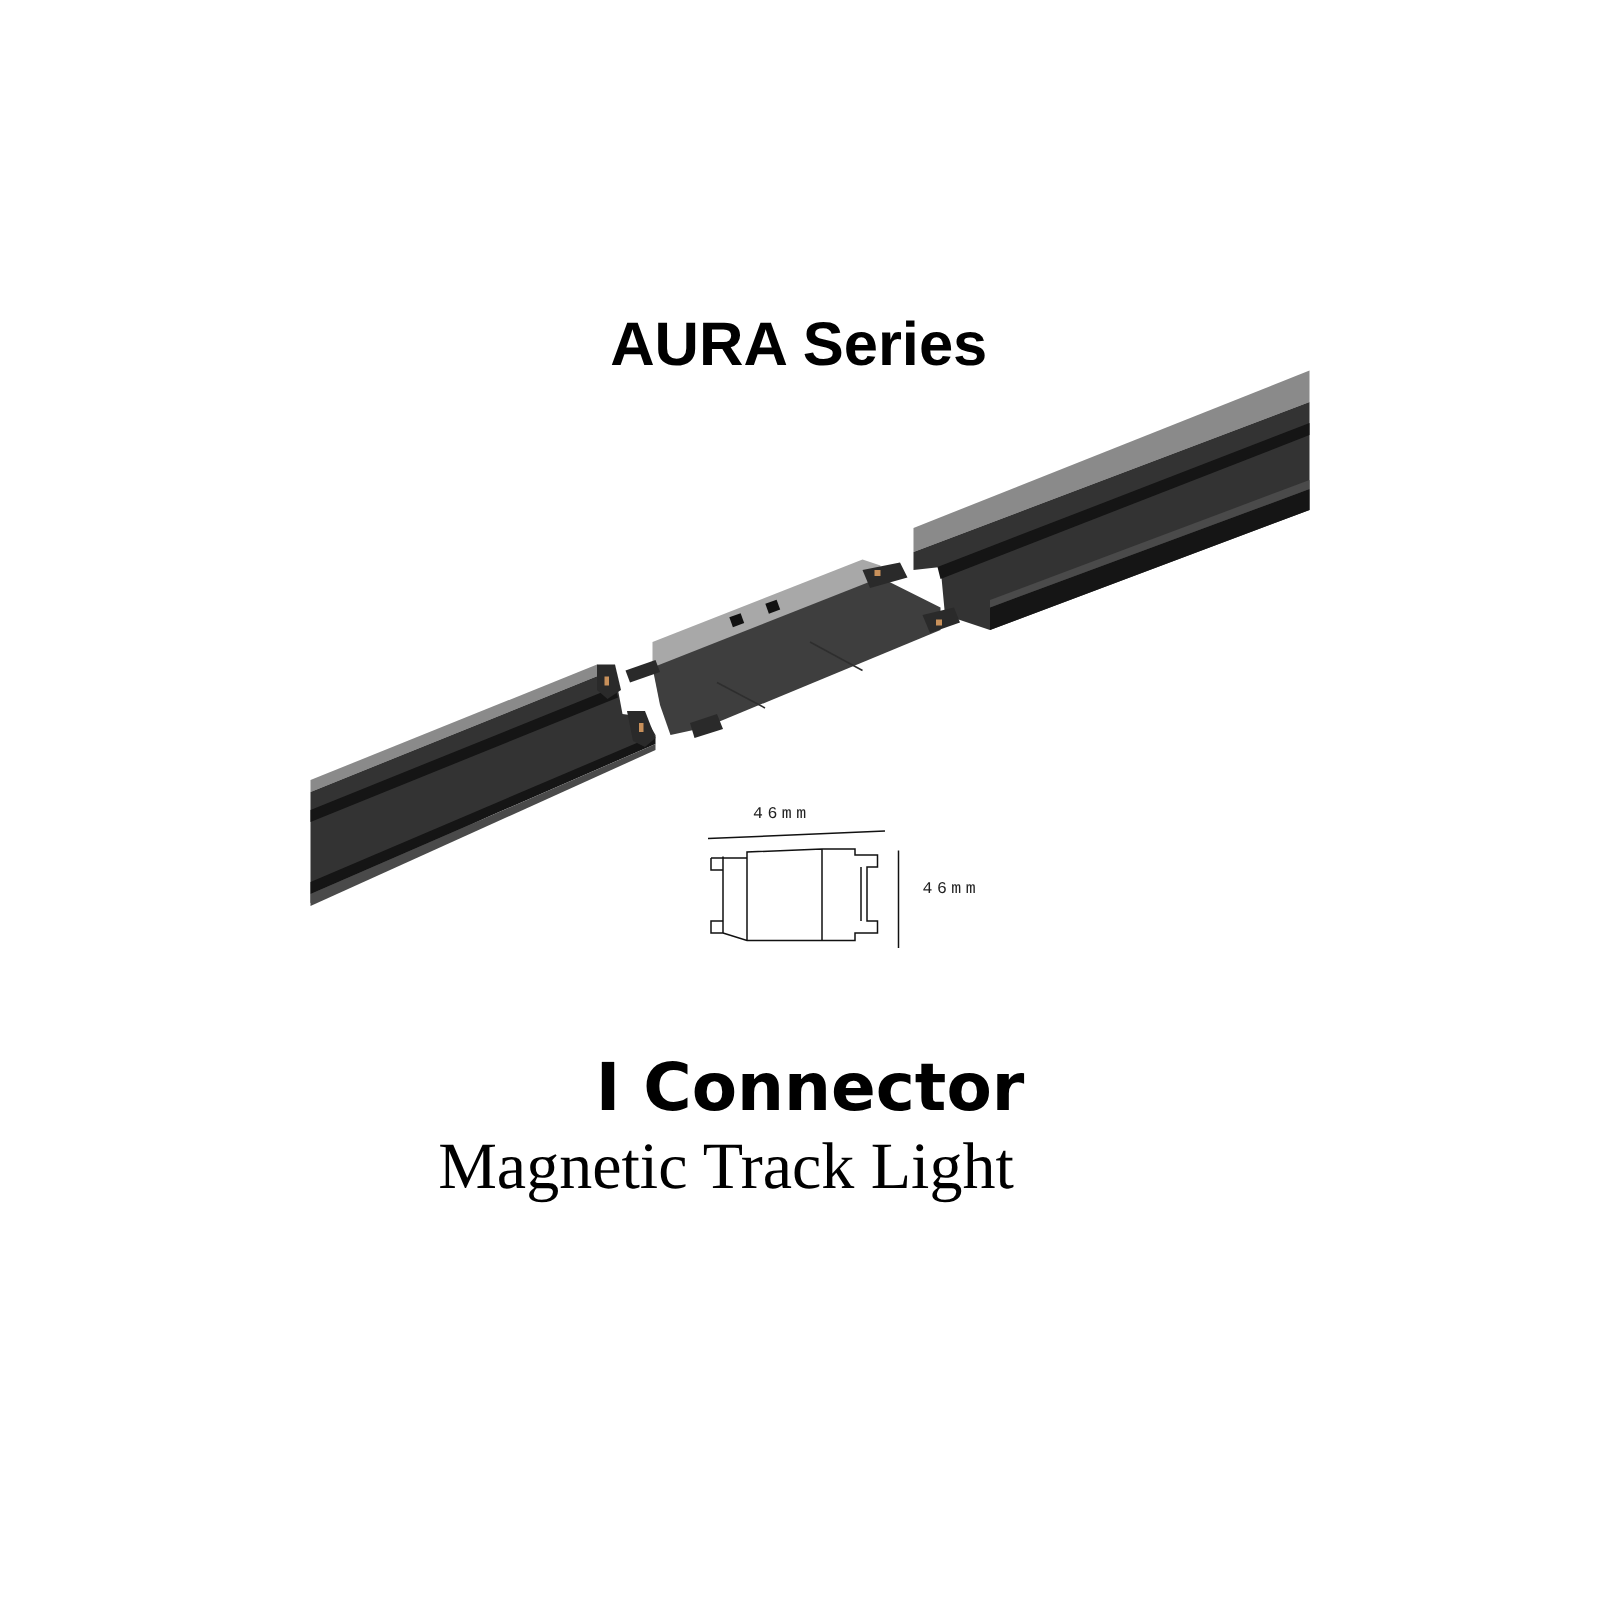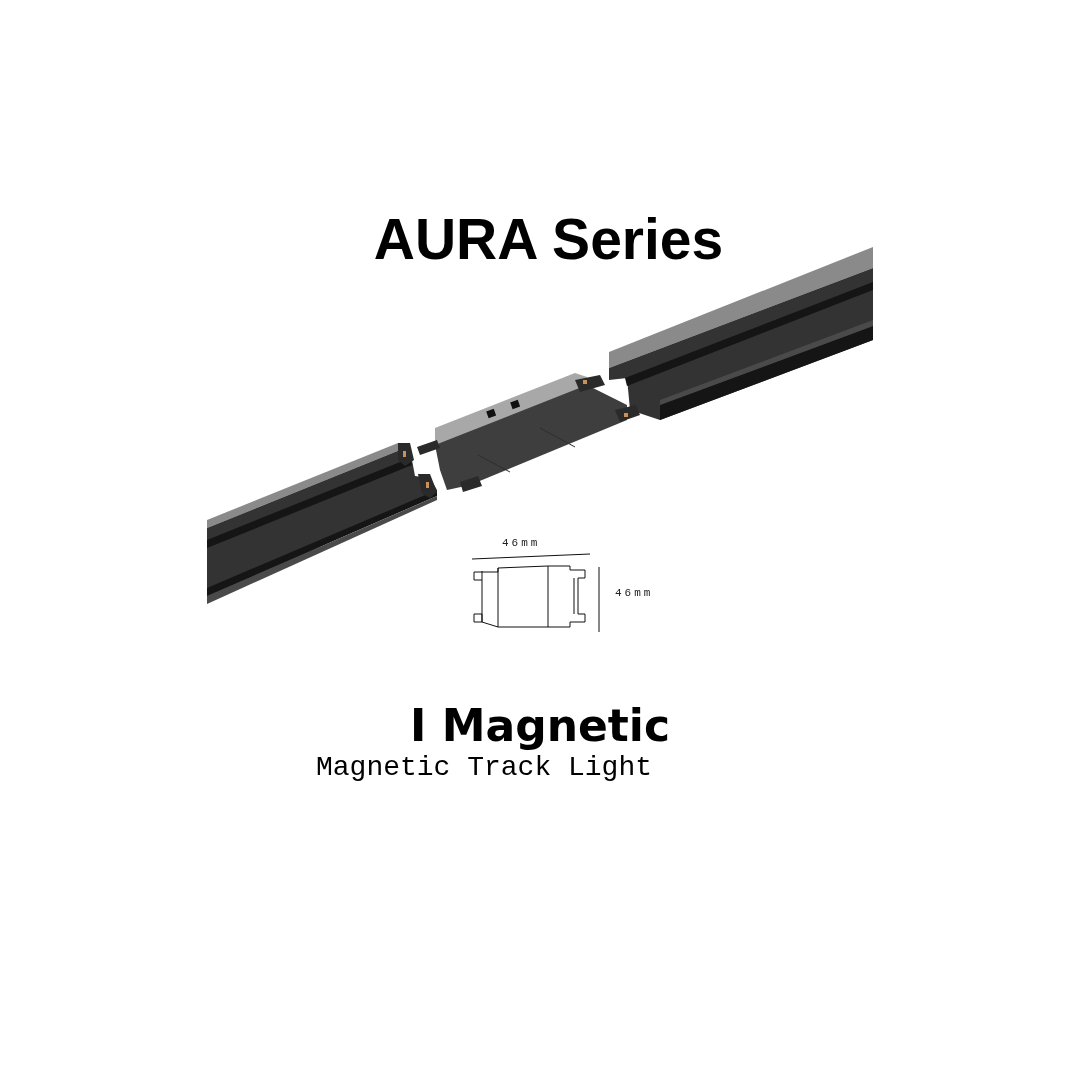--- a/index.html
+++ b/index.html
@@ -1,19 +1,19 @@
 <!DOCTYPE html>
 <html><head>
 <meta charset="utf-8">
 <style>
   html, body { margin: 0; padding: 0; background: #ffffff; }
   body { width: 1080px; height: 1080px; position: relative; overflow: hidden; font-family: "Liberation Sans", sans-serif; }
-  .series-title { position: absolute; left: 16px; width: 1065px; top: 206px; text-align: center; font-family: "Liberation Sans", sans-serif; font-weight: bold; font-size: 57px; color: #000; letter-spacing: 0px; }
+  .series-title { position: absolute; left: 0; width: 1065px; top: 206px; text-align: center; font-family: "Liberation Sans", sans-serif; font-weight: bold; font-size: 41px; color: #000; letter-spacing: 0px; }
   .product-name { position: absolute; left: 0; width: 1080px; top: 700px; text-align: center; font-family: "DejaVu Sans", sans-serif; font-weight: bold; font-size: 44px; color: #000; }
-  .product-sub { position: absolute; left: 0; width: 968px; top: 752px; text-align: center; font-family: Liberation Mono, monospace; font-size: 28px; color: #000; }
+  .product-sub { position: absolute; left: 0; width: 968px; top: 752px; text-align: center; font-family: Liberation Serif, serif; font-size: 44px; color: #000; }
   .render { position: absolute; left: 0; top: 0; width: 1080px; height: 1080px; }
   .dim-label { position: absolute; font-family: Liberation Mono, monospace; font-size: 11px; color: #222; letter-spacing: 3px; }
   .dim-w { left: 502px; top: 537px; }
   .dim-h { left: 615px; top: 587px; }
 </style>
 </head>
 <body>
 
 <div class="series-title">AURA Series</div>
 
@@ -68,14 +68,14 @@
     <line x1="599" y1="567" x2="599" y2="632"></line>
 
     <path d="M482,571 L482,622 M498,568 L498,627 M548,566 L548,627 M474,572 L482,572 M474,572 L474,580 L482,580 M474,614 L482,614 L482,622 L474,622 Z M482,572 L498,572 L498,568 L548,566 L570,566 L570,570 L585,570 L585,578 L578,578 L578,614 L585,614 L585,622 L570,622 L570,627 L498,627 L482,622"></path>
     <line x1="574" y1="578" x2="574" y2="614"></line>
   </g>
 </svg>
 
 <div class="dim-label dim-w">46mm</div>
 <div class="dim-label dim-h">46mm</div>
 
-<div class="product-name">I Magnetic</div>
+<div class="product-name">I Connector</div>
 <div class="product-sub">Magnetic Track Light</div>
 
 </body></html>

